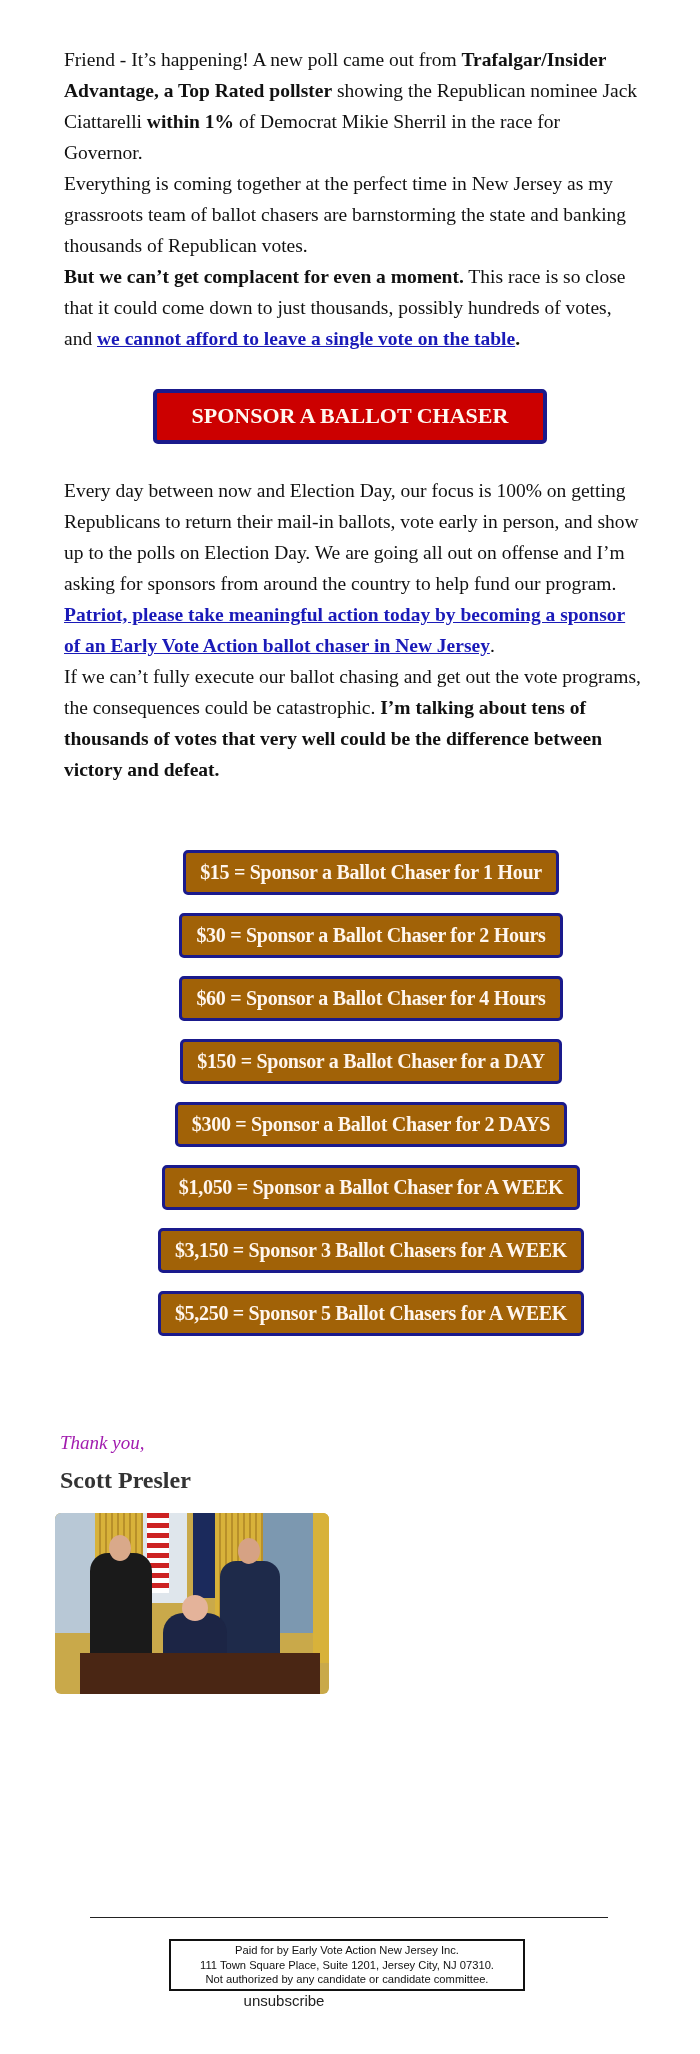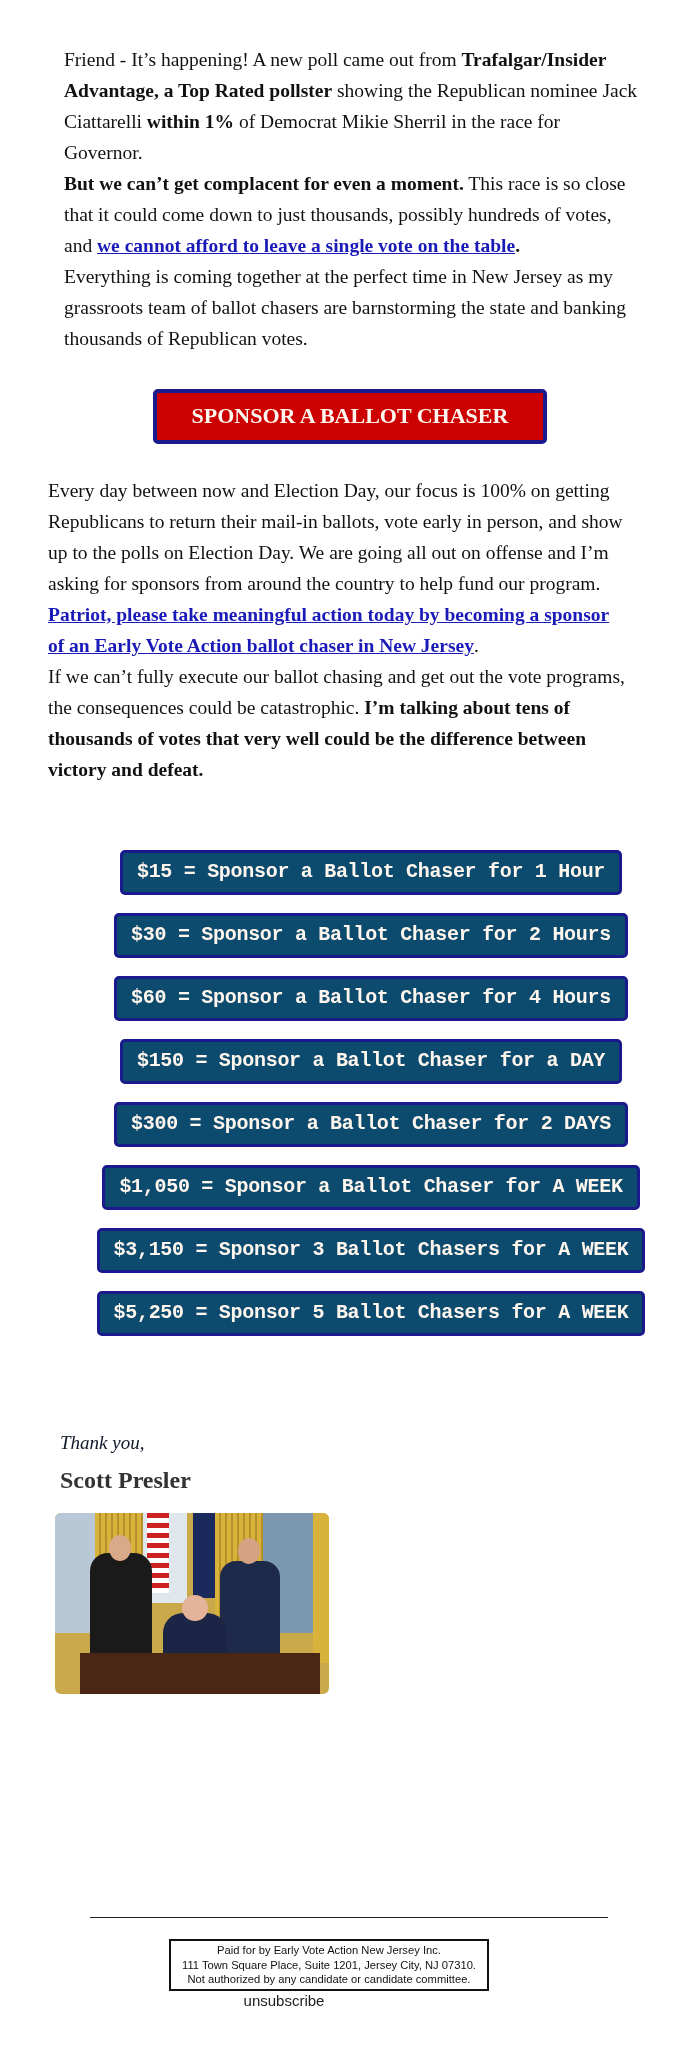--- a/index.html
+++ b/index.html
@@ -7,62 +7,62 @@
          font-family: "Liberation Serif", "DejaVu Serif", serif; color: #111; }
   .content { position: absolute; left: 64px; top: 44px; width: 576px; }
   .para { font-size: 19.5px; line-height: 31px; margin: 0; color: #111; }
   .para b { font-weight: bold; }
   .para a { color: #1a1ab8; font-weight: bold; text-decoration: underline; }
   .main-cta-wrap { position: absolute; left: 0; width: 700px; top: 389px; text-align: center; }
   .main-cta { display: inline-block; background: #cc0000; border: 4px solid #1a1a8c;
               border-radius: 5px; color: #fff8f0; font-family: "Liberation Serif", serif;
               font-weight: bold; font-size: 22px; padding: 10px 20px 11px 20px;
               letter-spacing: 0px; text-decoration: none; width: 346px; box-sizing: content-box; }
-  .content2 { position: absolute; left: 48px; top: 475px; width: 580px; }
+  .content2 { position: absolute; left: 64px; top: 475px; width: 580px; }
   .donations { position: absolute; left: 0; width: 700px; top: 850px; }
   .don-row { text-align: center; height: 63px; }
-  .don-btn { display: inline-block; background: #0c4a6e; border: 3px solid #1a1a8c;
-             border-radius: 5px; color: #fff6ee; font-family: Liberation Mono, monospace;
+  .don-btn { display: inline-block; background: #a16207; border: 3px solid #1a1a8c;
+             border-radius: 5px; color: #fff6ee; font-family: Liberation Serif, serif;
              font-weight: bold; font-size: 20px; line-height: 34px; padding: 2px 14px 3px 14px;
              text-decoration: none; white-space: nowrap; letter-spacing: -0.3px; margin-left: 42px; }
   .signoff { position: absolute; left: 60px; top: 1432px; }
-  .thanks { font-style: italic; font-size: 19px; color: #0f172a; margin: 0; }
+  .thanks { font-style: italic; font-size: 19px; color: #a21caf; margin: 0; }
   .signer { font-weight: bold; font-size: 24px; color: #333; margin: 13px 0 0 0; }
   .photo { position: absolute; left: 55px; top: 1513px; width: 274px; height: 181px;
            border-radius: 6px; overflow: hidden; background: #c9a94a; }
   .photo .win-l { position: absolute; left: 0; top: 0; width: 40px; height: 120px; background: #b8c8d6; }
   .photo .curtain1 { position: absolute; left: 40px; top: 0; width: 48px; height: 130px; background: repeating-linear-gradient(90deg,#d8b23a 0 4px,#b8902a 4px 6px); }
   .photo .win-c { position: absolute; left: 88px; top: 0; width: 44px; height: 90px; background: #dfe6ec; }
   .photo .flag { position: absolute; left: 92px; top: 0; width: 22px; height: 80px; background: repeating-linear-gradient(180deg,#c22 0 5px,#fff 5px 10px); }
   .photo .flag2 { position: absolute; left: 138px; top: 0; width: 22px; height: 85px; background: #1b2a5c; }
   .photo .curtain2 { position: absolute; left: 160px; top: 0; width: 48px; height: 130px; background: repeating-linear-gradient(90deg,#d8b23a 0 4px,#b8902a 4px 6px); }
   .photo .win-r { position: absolute; left: 208px; top: 0; width: 52px; height: 120px; background: #7c98b0; }
   .photo .curtain3 { position: absolute; left: 258px; top: 0; width: 16px; height: 150px; background: #d8b23a; }
   .photo .person1 { position: absolute; left: 35px; top: 40px; width: 62px; height: 110px; background: #1a1a1a; border-radius: 18px 18px 0 0; }
   .photo .person1h { position: absolute; left: 54px; top: 22px; width: 22px; height: 26px; background: #d9a98a; border-radius: 50%; }
   .photo .person3 { position: absolute; left: 165px; top: 48px; width: 60px; height: 100px; background: #1e2a4a; border-radius: 16px 16px 0 0; }
   .photo .person3h { position: absolute; left: 183px; top: 25px; width: 22px; height: 26px; background: #d6a284; border-radius: 50%; }
   .photo .person2 { position: absolute; left: 108px; top: 100px; width: 64px; height: 50px; background: #1c2545; border-radius: 20px 20px 0 0; }
   .photo .person2h { position: absolute; left: 127px; top: 82px; width: 26px; height: 26px; background: #e4b39a; border-radius: 50%; }
   .photo .desk { position: absolute; left: 25px; top: 140px; width: 240px; height: 41px; background: #4a2614; }
   .rule { position: absolute; left: 90px; top: 1917px; width: 518px; height: 0; border-top: 1.5px solid #222; }
-  .disclaimer { position: absolute; left: 169px; top: 1939px; width: 320px; height: 52px;
+  .disclaimer { position: absolute; left: 169px; top: 1939px; width: 356px; height: 52px;
                 border: 2px solid #111; box-sizing: border-box; text-align: center;
                 font-family: "Liberation Sans", sans-serif; font-size: 11.2px; line-height: 14.5px;
                 padding-top: 2px; color: #111; }
   .unsub { position: absolute; left: 0; width: 568px; top: 1992px; text-align: center;
            font-family: "Liberation Sans", sans-serif; font-size: 15px; color: #222; text-decoration: none; }
 </style>
 </head>
 <body>
 
 <div class="content">
   <p class="para"><span>Friend - It’s happening! A new poll came out from </span><b>Trafalgar/Insider Advantage, a Top Rated pollster</b><span> showing the Republican nominee Jack Ciattarelli </span><b>within 1%</b><span> of Democrat Mikie Sherril in the race for Governor.</span></p>
+  <p class="para">Everything is coming together at the perfect time in New Jersey as my grassroots team of ballot chasers are barnstorming the state and banking thousands of Republican votes.</p>
   <p class="para"><b>But we can’t get complacent for even a moment.</b><span> This race is so close that it could come down to just thousands, possibly hundreds of votes, and </span><a href="#">we cannot afford to leave a single vote on the table</a><b>.</b></p>
-  <p class="para">Everything is coming together at the perfect time in New Jersey as my grassroots team of ballot chasers are barnstorming the state and banking thousands of Republican votes.</p>
 </div>
 
 <div class="main-cta-wrap">
   <a href="#" class="main-cta">SPONSOR A BALLOT CHASER</a>
 </div>
 
 <div class="content2">
   <p class="para">Every day between now and Election Day, our focus is 100% on getting Republicans to return their mail-in ballots, vote early in person, and show up to the polls on Election Day. We are going all out on offense and I’m asking for sponsors from around the country to help fund our program.</p>
   <p class="para"><a href="#">Patriot, please take meaningful action today by becoming a sponsor of an Early Vote Action ballot chaser in New Jersey</a><span>.</span></p>
   <p class="para"><span>If we can’t fully execute our ballot chasing and get out the vote programs, the consequences could be catastrophic. </span><b>I’m talking about tens of thousands of votes that very well could be the difference between victory and defeat.</b></p>

